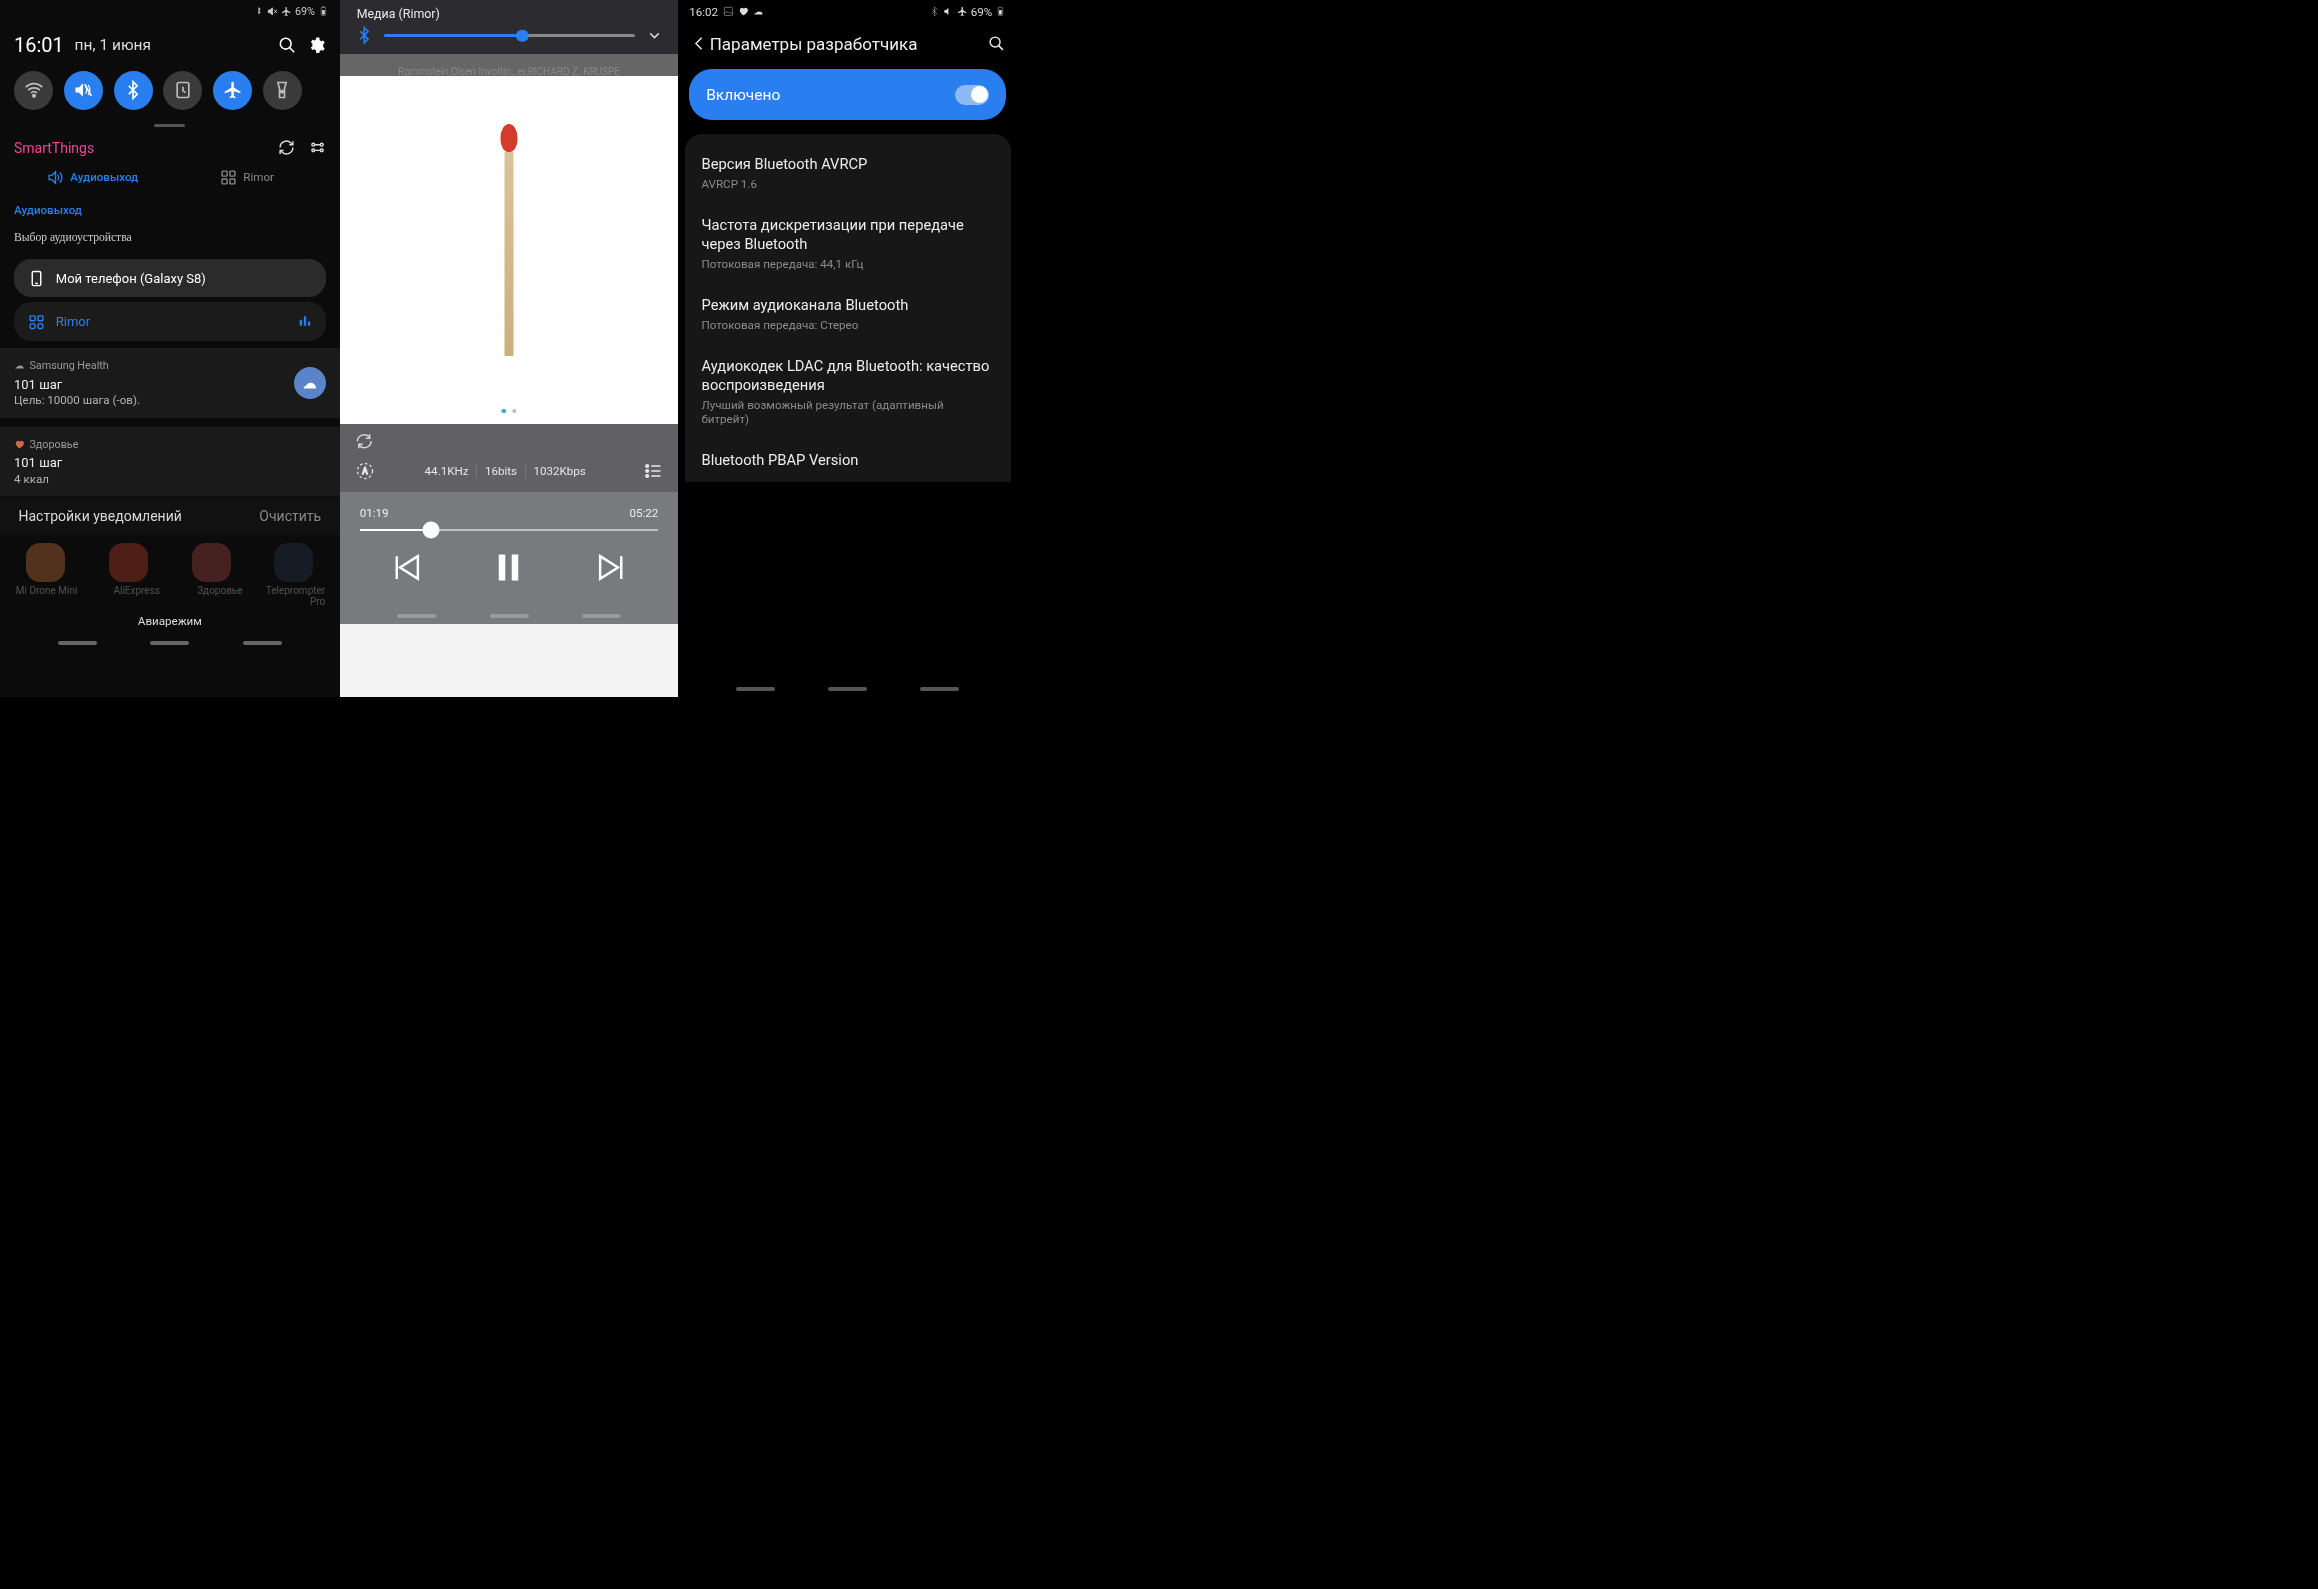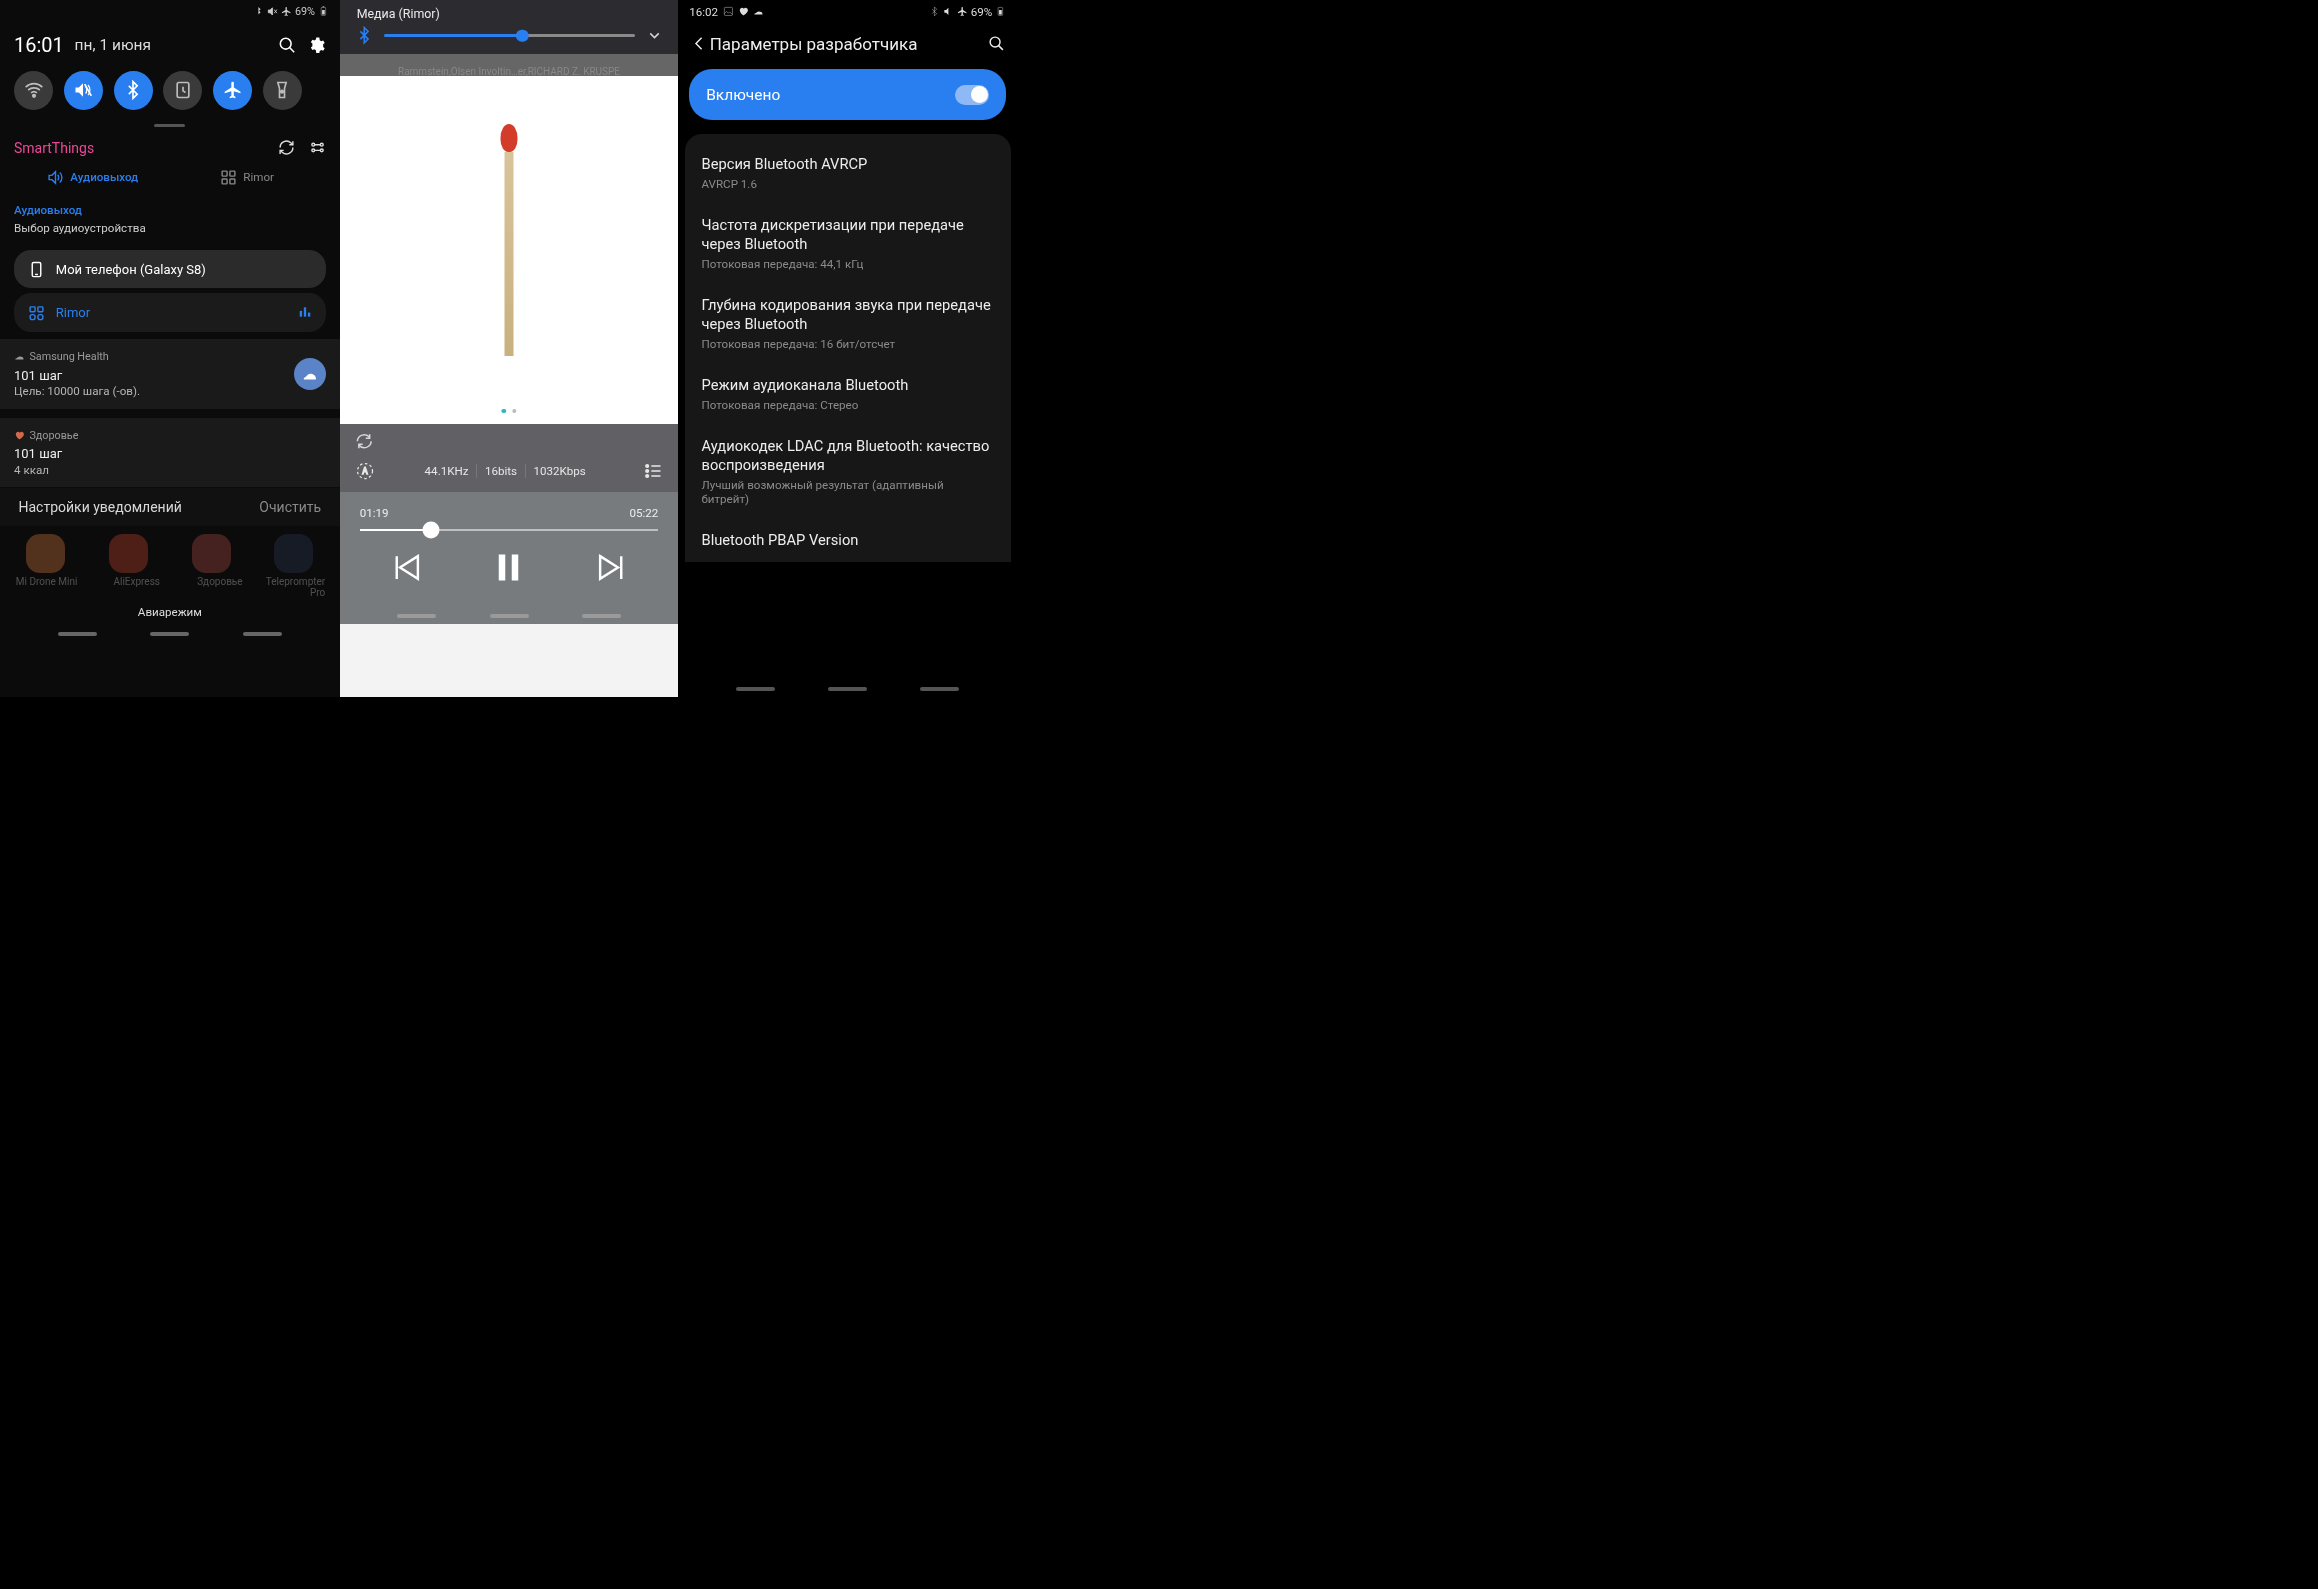--- a/index.html
+++ b/index.html
@@ -33,21 +33,21 @@
   .handle { width:31px; height:3.1px; background:#555; border-radius:1.5px; margin:0 auto 4.6px; }
   .st-row { display:flex; align-items:center; padding:7.7px 14px; }
   .st-title { font-size:14px; color:#ec4899; flex:1; }
   .st-aicon { width:17px; height:17px; color:#ddd; margin-left:14px; cursor:pointer; }
   .st-tabs { display:flex; padding:4.6px 15.5px 10.8px; color:#888; font-size:11.6px; }
   .st-tab { display:flex; align-items:center; gap:6.2px; flex:1; justify-content:center; cursor:pointer; }
   .st-tab svg { width:17px; height:17px; }
   .st-tab.active { color:#2a7ff0; font-weight:500; }
   .audio-block { padding:6.2px 14px 10.8px; }
   .audio-label { color:#2a7ff0; font-size:11.6px; font-weight:500; }
-  .audio-sub { color:#cfcfcf; font-size:11.6px; margin-top:4px; }
+  .audio-sub { color:#cfcfcf; font-size:11.6px; margin-top:14px;font-family:Liberation Serif, serif; }
   .dev-card { display:flex; align-items:center; gap:10.8px; background:#2b2b2b; border-radius:17px; margin:4.6px 14px; padding:10.8px 14px; cursor:pointer; }
   .dev-card.active { background:#1b1b1b; color:#2a7ff0; }
   .dev-card .di { width:17px; height:17px; }
   .dev-card .dn { font-size:13px; flex:1; }
   .dev-card .eq { width:14px; height:14px; color:#2a7ff0; }
   .notif-card { background:#1a1a1a; border-radius:0; padding:10.8px 14px; margin-top:7.7px; position:relative; border-bottom:0.8px solid #0b0b0b; }
   .notif-app { color:#9a9a9a; font-size:10.8px; display:flex; align-items:center; gap:4.6px; }
   .notif-app svg { width:10.8px; height:10.8px; }
   .notif-title { font-size:13px; color:#eee; margin-top:4.6px; }
   .notif-sub { font-size:11.6px; color:#b5b5b5; margin-top:1.5px; }
@@ -423,24 +423,20 @@
   <div class="p3-list">
     <div class="p3-item">
       <div class="it">Версия Bluetooth AVRCP</div>
       <div class="is">AVRCP 1.6</div>
     </div>
     <div class="p3-item">
       <div class="it">Частота дискретизации при передаче через Bluetooth</div>
       <div class="is">Потоковая передача: 44,1 кГц</div>
     </div>
     <div class="p3-item">
-      <div class="it">Глубина кодирования звука при передаче через Bluetooth</div>
-      <div class="is">Потоковая передача: 16 бит/отсчет</div>
-    </div>
-    <div class="p3-item">
       <div class="it">Режим аудиоканала Bluetooth</div>
       <div class="is">Потоковая передача: Стерео</div>
     </div>
     <div class="p3-item">
       <div class="it">Аудиокодек LDAC для Bluetooth: качество воспроизведения</div>
       <div class="is">Лучший возможный результат (адаптивный битрейт)</div>
     </div>
     <div class="p3-item">
       <div class="it">Bluetooth PBAP Version</div>
     </div>

